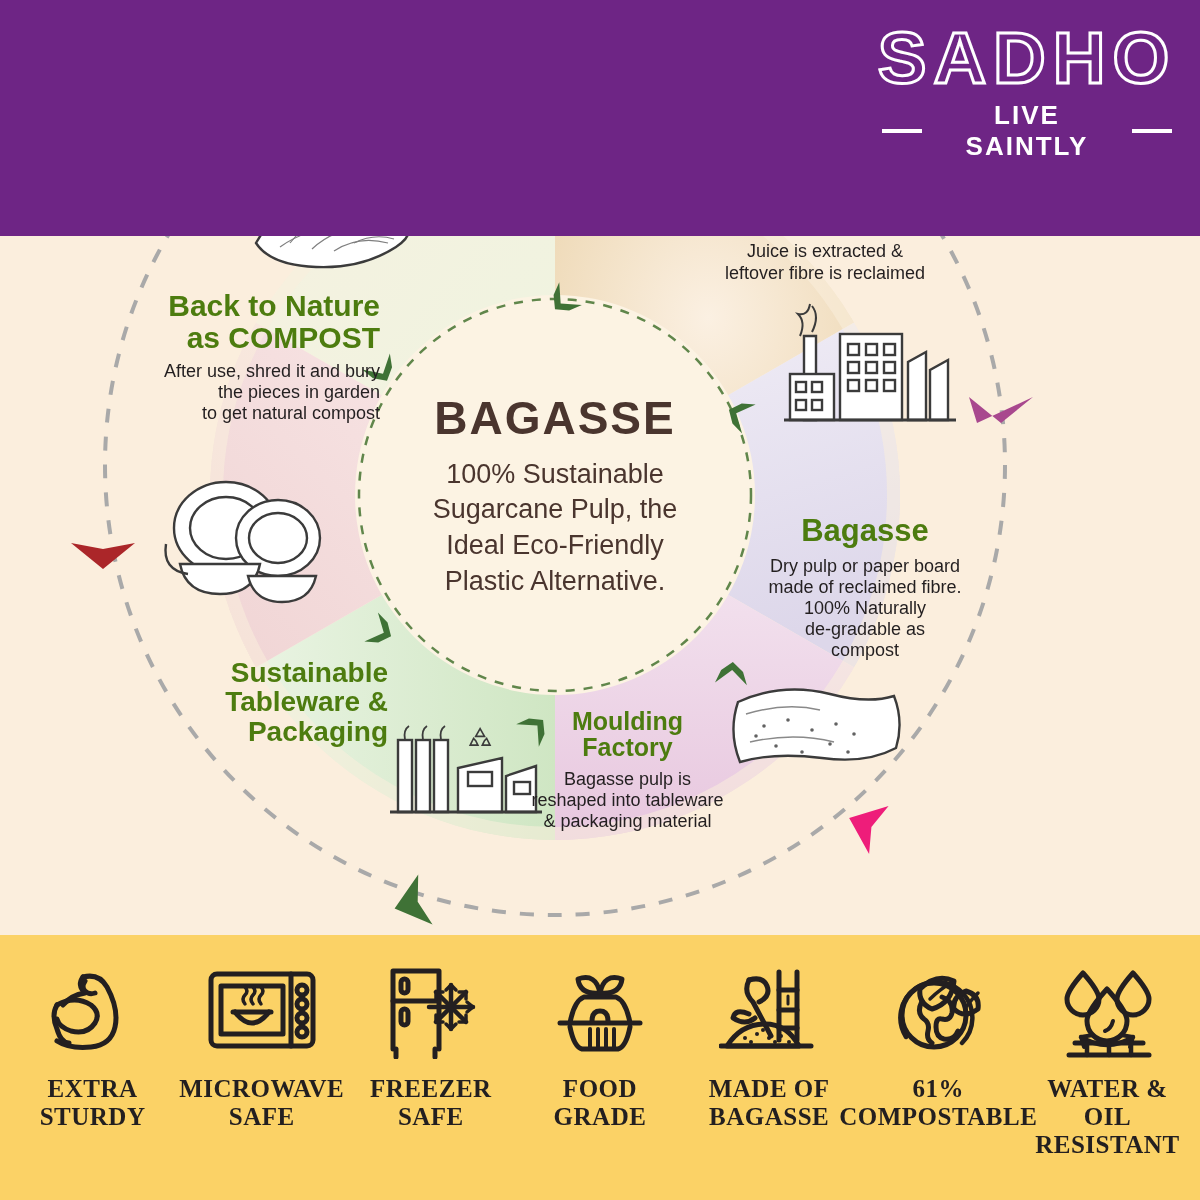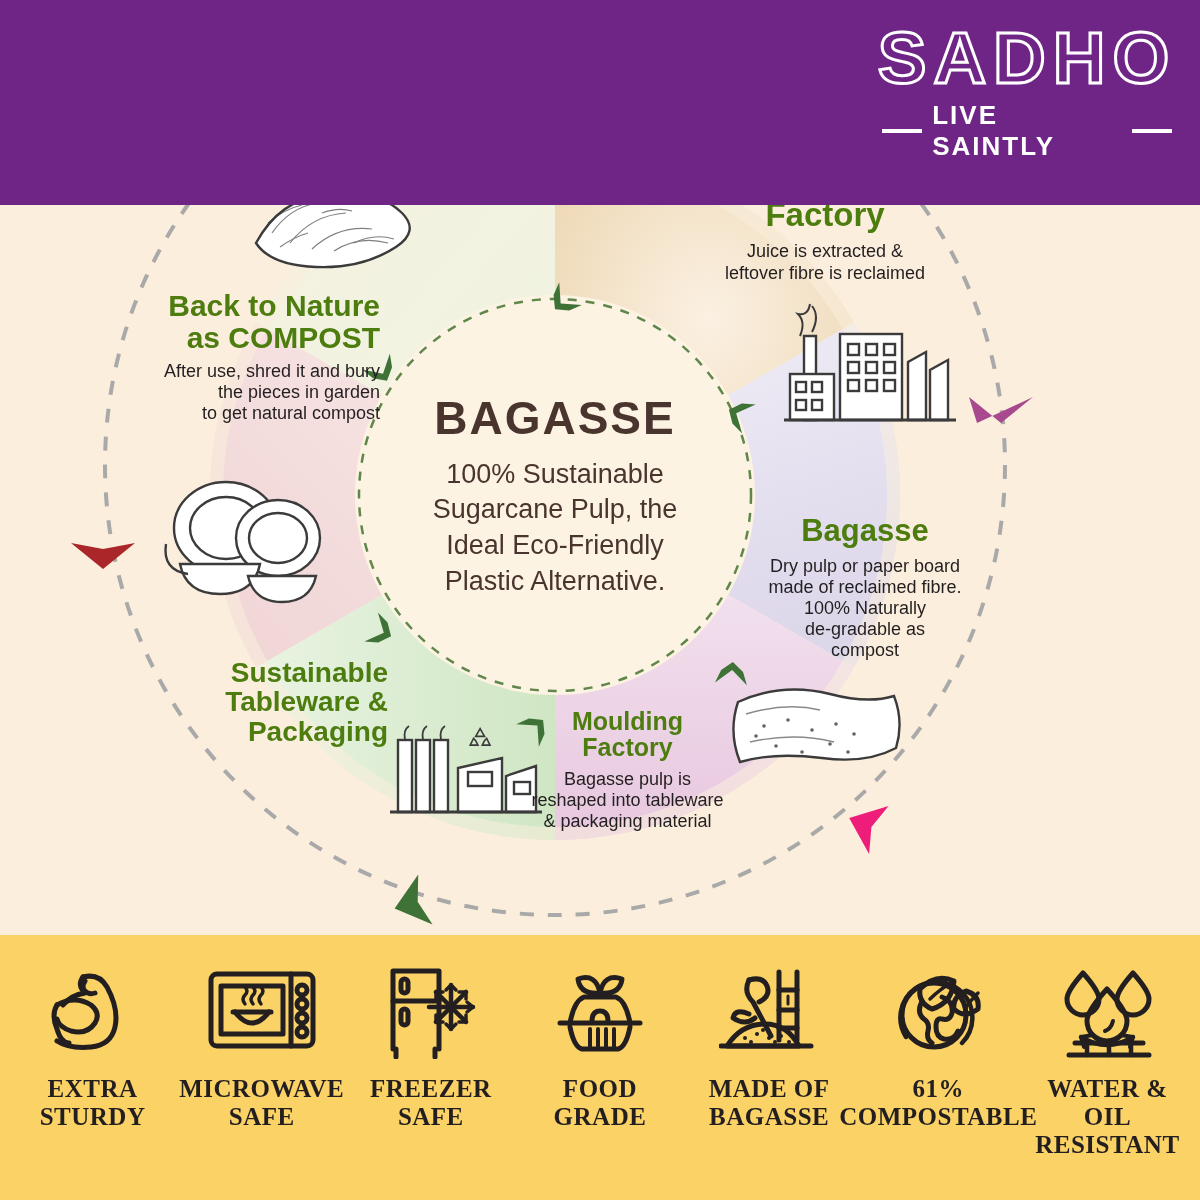--- a/index.html
+++ b/index.html
@@ -6,22 +6,22 @@
   html,body { width:1200px; height:1200px; }
   body {
     font-family:"Liberation Sans", sans-serif;
     background:#fbeedd;
     position:relative;
     overflow:hidden;
   }
 
   
   .header{
-    position:absolute; left:0; top:0; width:1200px; height:205px;
-    background:#6e2585; z-index:6;
+    position:absolute; left:0; top:0; width:1200px; height:236px;
+    background:#6e2585; z-index:6;text-align:center;
   }
   .logo{
     position:absolute; right:28px; top:30px; width:290px; height:125px;
     display:flex; flex-direction:column; align-items:center; justify-content:center;
   }
   .logo-word{
     font-size:73px; font-weight:bold; letter-spacing:7px; color:#6e2585;
     -webkit-text-stroke:3px #ffffff; line-height:0.95;
     font-family:"Liberation Sans", sans-serif;
   }

